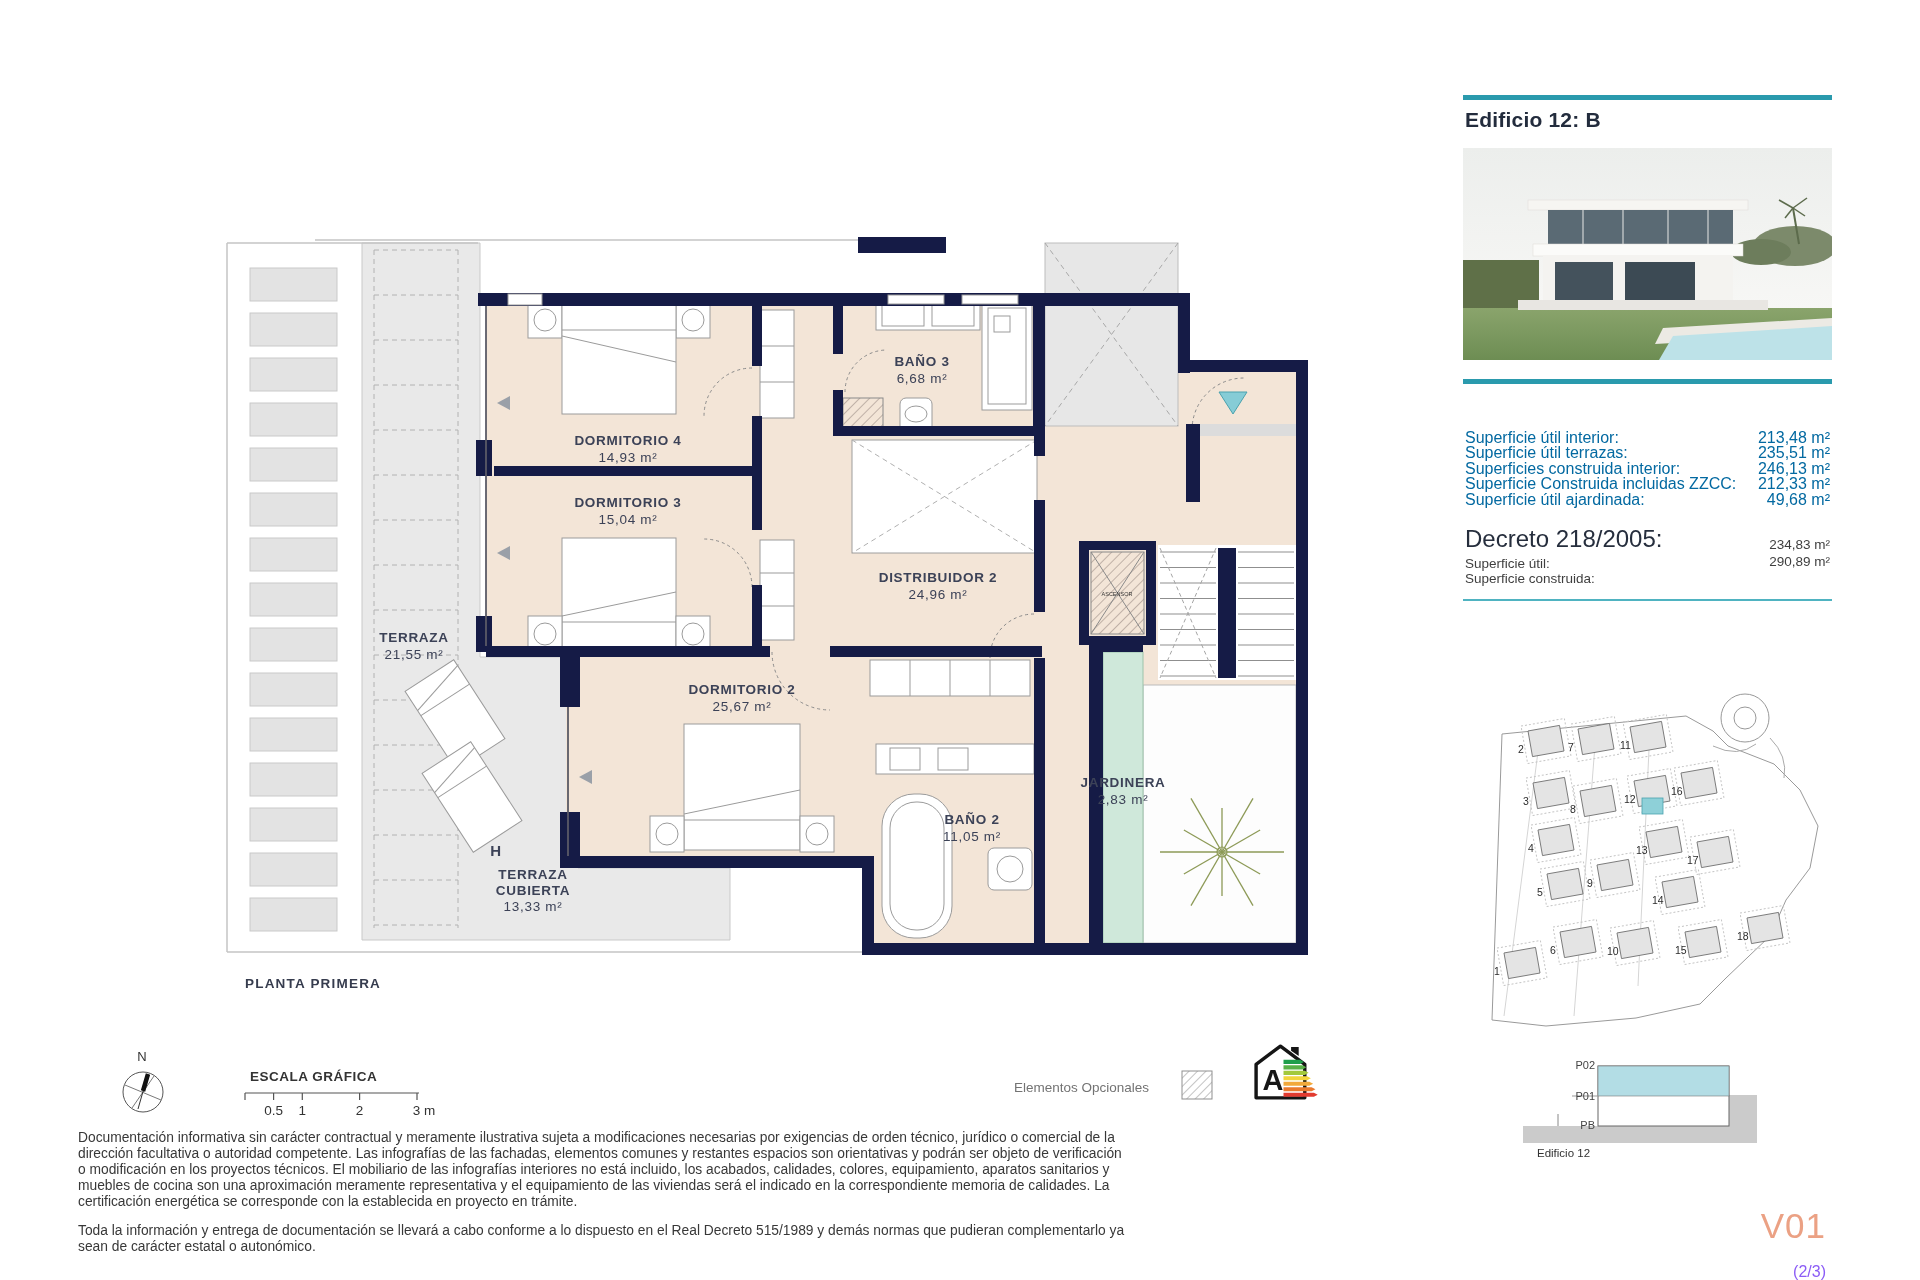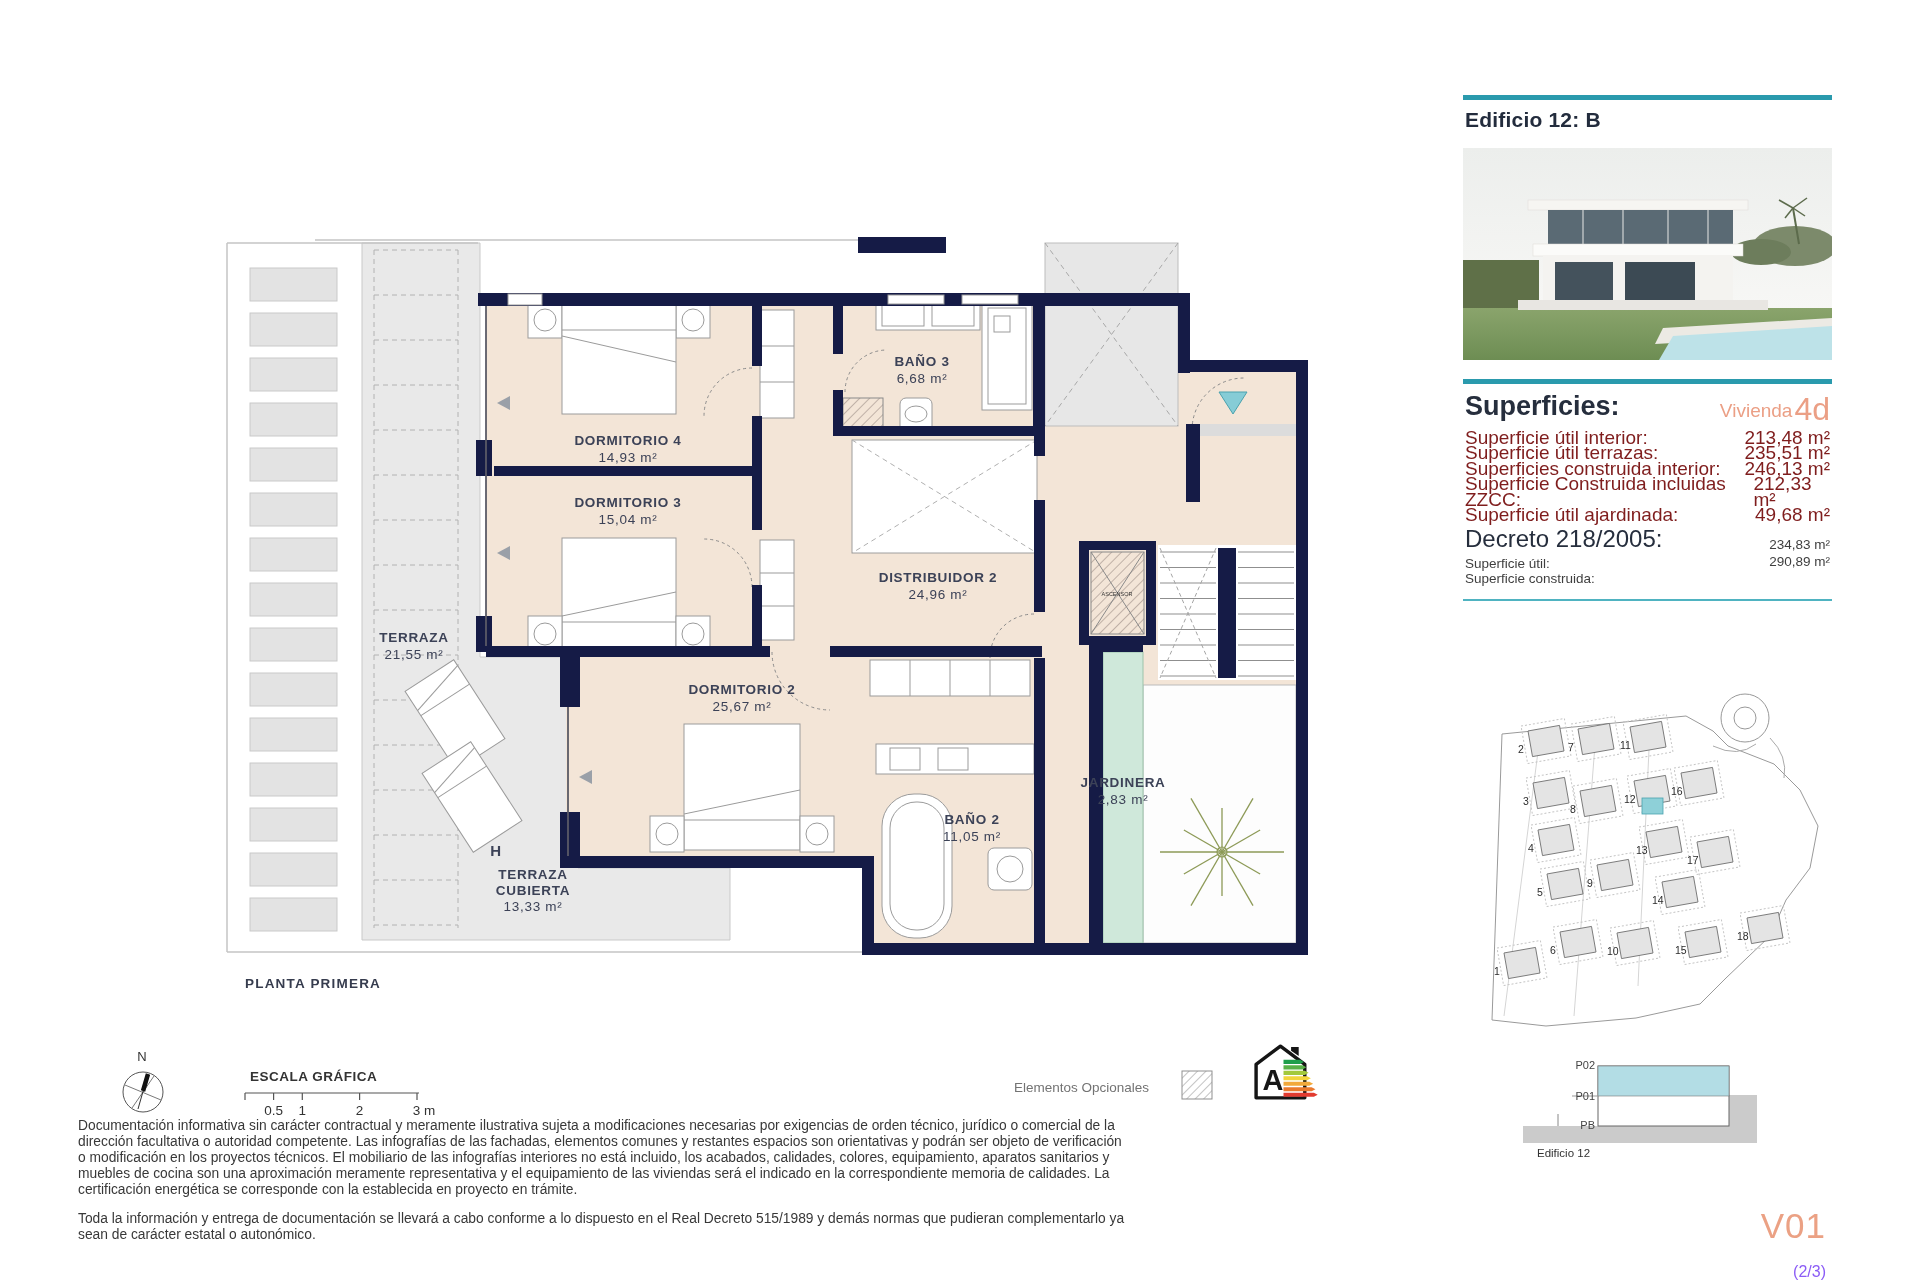--- a/index.html
+++ b/index.html
@@ -9,39 +9,39 @@
   #right-panel{position:absolute;left:1463px;top:0;width:369px;height:1280px;margin-top:8px;}
   .accent-bar{position:absolute;left:0;width:369px;height:5px;background:#2a9aad;}
   #building-title{position:absolute;left:2px;top:100px;font-size:21px;font-weight:600;
     color:#232c3d;letter-spacing:.2px;}
   #building-photo{position:absolute;left:0;top:140px;width:369px;height:212px;}
   #sup-head-row{position:absolute;left:2px;top:383px;width:365px;display:flex;
     justify-content:space-between;align-items:flex-end;}
   #sup-heading{font-size:27px;font-weight:600;color:#262e3d;}
   .vivienda{color:#eb9f85;font-size:19px;font-weight:400;display:flex;align-items:flex-end;}
   .vivienda b{font-size:32px;font-weight:500;line-height:26px;margin-left:2px;}
-  .sup-rows{position:absolute;left:2px;top:422px;width:365px;font-size:19px;color:#7f1d1d;}
+  .sup-rows{position:absolute;left:2px;top:422px;width:365px;font-size:16px;color:#0369a1;}
   .sup-row{display:flex;justify-content:space-between;line-height:15.4px;}
   #decreto-heading{position:absolute;left:2px;top:517px;font-size:24px;font-weight:400;color:#262e3d;}
   #decreto-labels{position:absolute;left:2px;top:548px;font-size:13.5px;color:#3f3f3f;line-height:15.4px;}
   #decreto-values{position:absolute;right:2px;top:529px;font-size:13.5px;color:#3f3f3f;
     line-height:16.5px;text-align:right;}
   #teal-divider{position:absolute;left:0;top:591px;width:369px;height:2px;background:#4fb3c1;}
   #site-map{position:absolute;left:25px;top:678px;width:350px;height:360px;}
   #elevation{position:absolute;left:57px;top:1043px;width:248px;height:120px;}
   #version-label{position:absolute;right:6px;top:1198px;font-size:35px;color:#eba184;
     font-weight:500;letter-spacing:1px;}
   #page-indicator{position:absolute;right:6px;top:1255px;font-size:16px;color:#8b5cf6;}
   
   #scale-title{position:absolute;left:250px;top:1069px;font-size:13.5px;color:#333;
     letter-spacing:.5px;font-weight:700;}
   #optional-label{position:absolute;left:1014px;top:1080px;font-size:13.5px;color:#737373;}
   #disclaimer{position:absolute;left:78px;top:1118px;width:1050px;font-size:13.8px;
     line-height:1.16;color:#383838;}
-  #disclaimer p{margin:0 0 13px 0;}
+  #disclaimer p{margin:12px 0 13px 0;}
   text{font-family:"Liberation Sans",sans-serif;}
 </style>
 </head>
 <body>
 
 <svg class="abs" style="left:0;top:0" width="1920" height="1280" viewBox="0 0 1920 1280">
   <defs>
     <pattern id="hatch" width="7" height="7" patternUnits="userSpaceOnUse" patternTransform="rotate(45)">
       <line x1="0" y1="0" x2="0" y2="7" stroke="#b3a39a" stroke-width="1.6"></line>
     </pattern>
@@ -395,27 +395,20 @@
     <rect x="162" y="114" width="70" height="38" fill="#3c4a54"></rect>
     <rect x="0" y="112" width="76" height="52" fill="#5f7048"></rect>
     <rect x="0" y="160" width="369" height="52" fill="url(#lawng)"></rect>
     <rect x="55" y="152" width="250" height="10" fill="#e8e6e2"></rect>
     <polygon points="200,180 369,170 369,186 192,196" fill="#eceae4"></polygon>
     <polygon points="210,188 369,178 369,212 196,212" fill="#bde2e8"></polygon>
   </svg>
 
   <div class="accent-bar" style="top:371px"></div>
 
-  <div id="sup-head-row">
-    <span id="sup-heading">Superficies:</span>
-    <span class="vivienda">
-        <span>Vivienda</span>
-        <b>4d</b>
-      </span>
-  </div>
 
   <div class="sup-rows">
     <div class="sup-row">
       <span>Superficie útil interior:</span>
       <span>213,48 m²</span>
       </div>
     <div class="sup-row">
       <span>Superficie útil terrazas:</span>
       <span>235,51 m²</span>
       </div>

